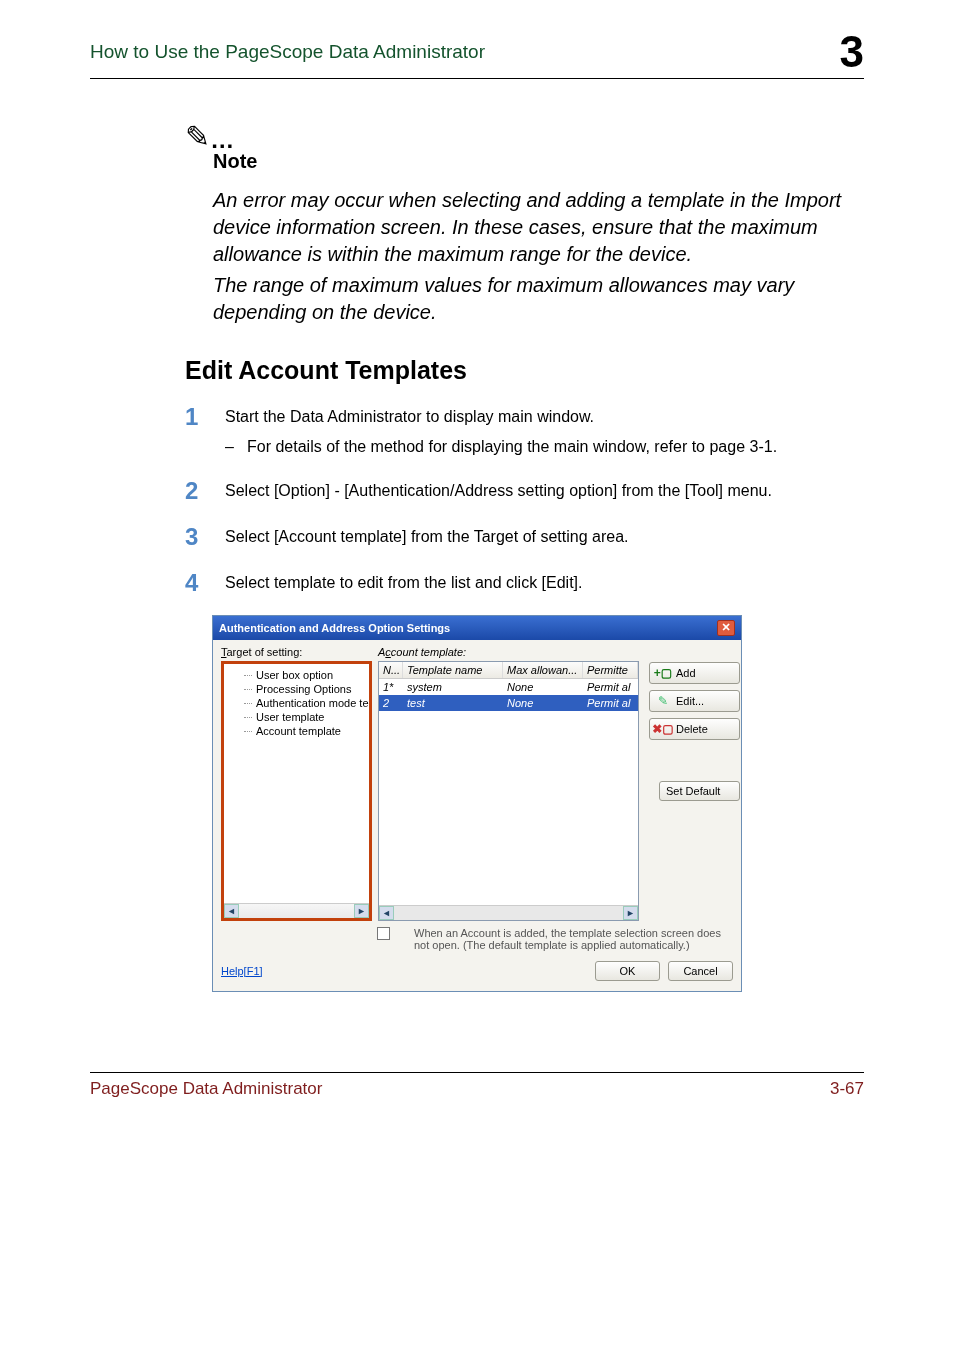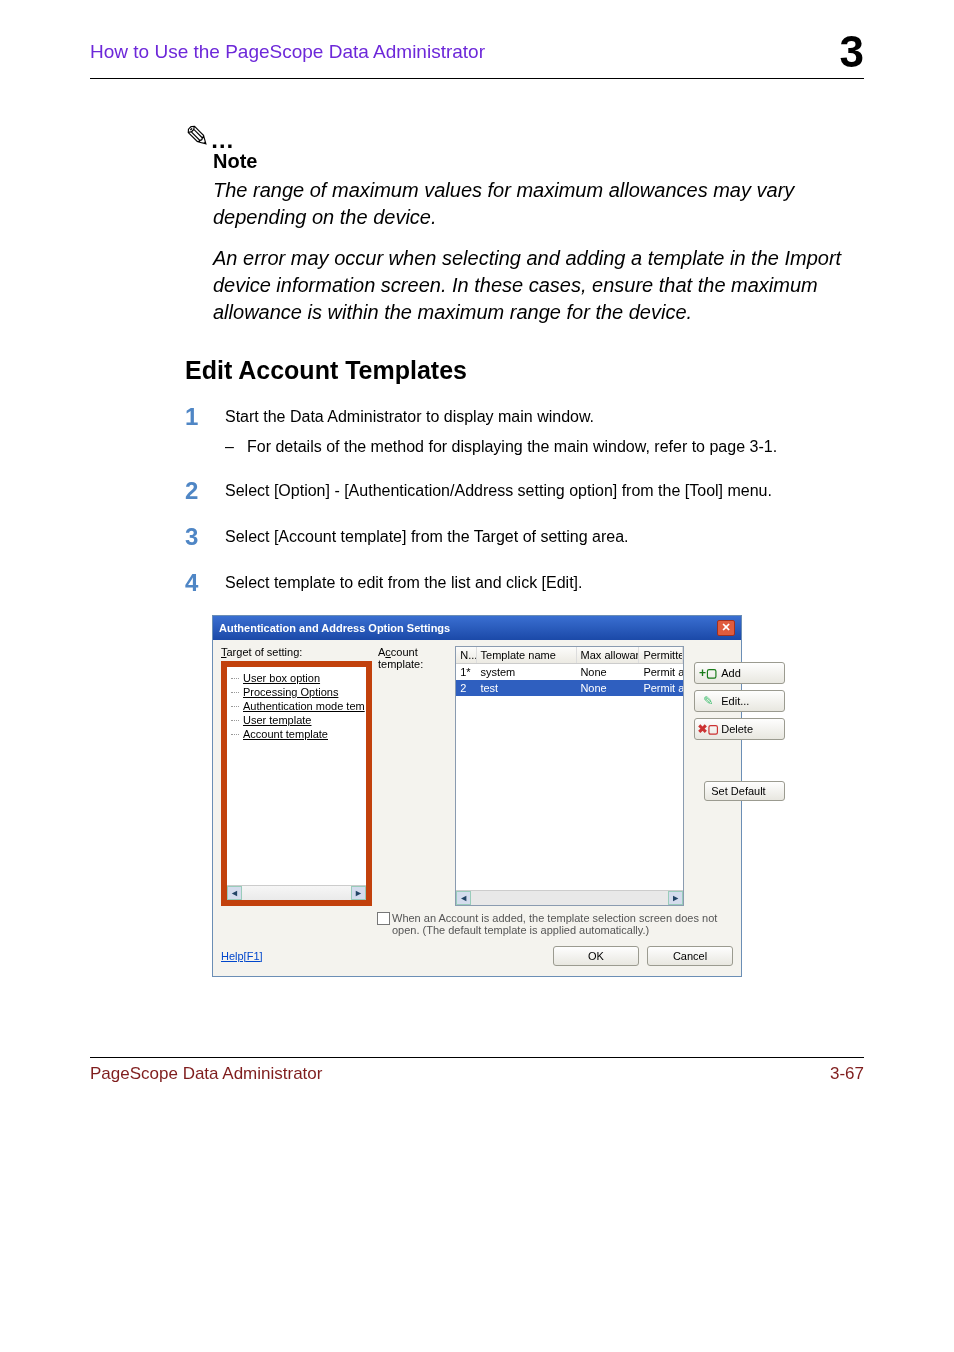--- a/index.html
+++ b/index.html
@@ -16,21 +16,21 @@
   .header-row {
     display: flex;
     align-items: center;
     border-bottom: 1px solid #000;
     margin-bottom: 40px;
     padding-bottom: 4px;
   }
   .header-title {
     flex: 1;
     font-size: 19px;
-    color: #6d28d9;
+    color: #14532d;
   }
   .header-num {
     font-size: 44px;
     font-weight: bold;
     color: #000;
     padding-left: 20px;
     line-height: 1;
   }
   .note-block {
     margin-left: 95px;
@@ -113,40 +113,39 @@
     display: flex; align-items: center; justify-content: center;
     font-size: 11px; font-weight: bold;
     border-radius: 2px;
   }
   .dlg-body { padding: 6px 8px 10px 8px; display: flex; flex-direction: column; }
   .dlg-main { display: flex; gap: 6px; }
   .left-col { width: 151px; flex-shrink: 0; display:flex; flex-direction:column; }
   .left-label { margin-bottom: 3px; }
   .tree-box {
     background: #fff;
-    border: 6px solid #c2410c;
+    border: 3px solid #c2410c;
     flex:1;
     height: 280px;
-    padding: 4px 0;
+    padding: 4px 16px;
     overflow: hidden;
     position: relative;
-    text-decoration: underline;
   }
   .tree-item { padding: 1px 2px 1px 16px; white-space: nowrap; position: relative; }
   .tree-item::before {
     content:""; position:absolute; left:4px; top:50%; width:8px; border-top:1px dotted #999;
   }
   .tree-scroll {
     position: absolute; left:0; right:0; bottom:0; height:15px;
     background:#e8e8e8; border-top:1px solid #ccc;
     display:flex; align-items:center;
   }
   .tree-scroll .arrow { width:15px; height:100%; background:#d4dced; border:1px solid #9cb; display:flex; align-items:center; justify-content:center; color:#246; font-size:9px;}
   .tree-scroll .track { flex:1; background: linear-gradient(#f6f6f6,#eaeaea); height:100%; }
-  .mid-col { flex:1; display:flex; flex-direction:row; }
+  .mid-col { flex:1; display:flex; flex-direction:column;font-style:italic; }
   .mid-label { margin-bottom: 3px; }
   .table-box {
     background: #fff;
     border: 1px solid #8a9bb0;
     height: 260px;
     overflow:hidden;
     position: relative;
     display:flex; flex-direction:column;
   }
   .thead { display:flex; background:#f3f3f0; border-bottom:1px solid #ccc; }
@@ -170,28 +169,28 @@
     border-radius:3px;
     padding: 3px 6px;
     font-size:11px;
     cursor: default;
   }
   .btn-icon { width:14px; height:14px; display:inline-flex; align-items:center; justify-content:center; font-size:12px;}
   .icon-add{ color:#1a7b1a; font-weight:bold;}
   .icon-edit{ color:#3b6; }
   .icon-del{ color:#c33; font-weight:bold;}
   .btn-setdefault { margin-top: 35px; margin-left:10px;}
-  .footnote-row { display:flex; align-items:flex-start; margin-top:6px; gap:2px; padding-left:156px;}
+  .footnote-row { display:flex; align-items:flex-start; margin-top:6px; gap:24px; padding-left:156px;}
   .chk { width:13px; height:13px; border:1px solid #777; background:#fff; flex-shrink:0;}
   .footnote-text { font-size:11px; color:#555; line-height:1.1;}
   .bottom-row { display:flex; align-items:center; margin-top:10px; gap:8px;}
   .help-link { color:#0046cc; text-decoration:underline; font-size:11px;}
   .spacer{flex:1;}
   .btn2 {
-    width:86px; text-align:center;
+    width:65px; text-align:center;
     background: linear-gradient(#fefefe,#e8e7e0);
     border:1px solid #9b9b90;
     border-radius:3px;
     padding: 3px 0;
     font-size:11px;
   }
   .footer-row {
     display:flex;
     border-top: 1px solid #000;
     padding-top: 6px;
@@ -210,22 +209,22 @@
   <div class="header-row">
     <div class="header-title">How to Use the PageScope Data Administrator</div>
     <div class="header-num">3</div>
   </div>
 
   <div class="note-block">
     <div>
       <span class="note-icon">✎</span><span class="note-dots">…</span>
     </div>
     <div class="note-label">Note</div>
+    <div class="note-text" style="margin-top:14px;">An error may occur when selecting and adding a template in the Import device information screen. In these cases, ensure that the maximum allowance is within the maximum range for the device.</div>
     <div class="note-text">The range of maximum values for maximum allowances may vary depending on the device.</div>
-    <div class="note-text" style="margin-top:14px;">An error may occur when selecting and adding a template in the Import device information screen. In these cases, ensure that the maximum allowance is within the maximum range for the device.</div>
   </div>
 
   <div class="section-h">Edit Account Templates</div>
 
   <div class="steps">
     <div class="step">
       <div class="step-num">1</div>
       <div class="step-body">
         <div>Start the Data Administrator to display main window.</div>
         <div class="substep"><span class="dash">–</span><span>For details of the method for displaying the main window, refer to page 3-1.</span></div>

